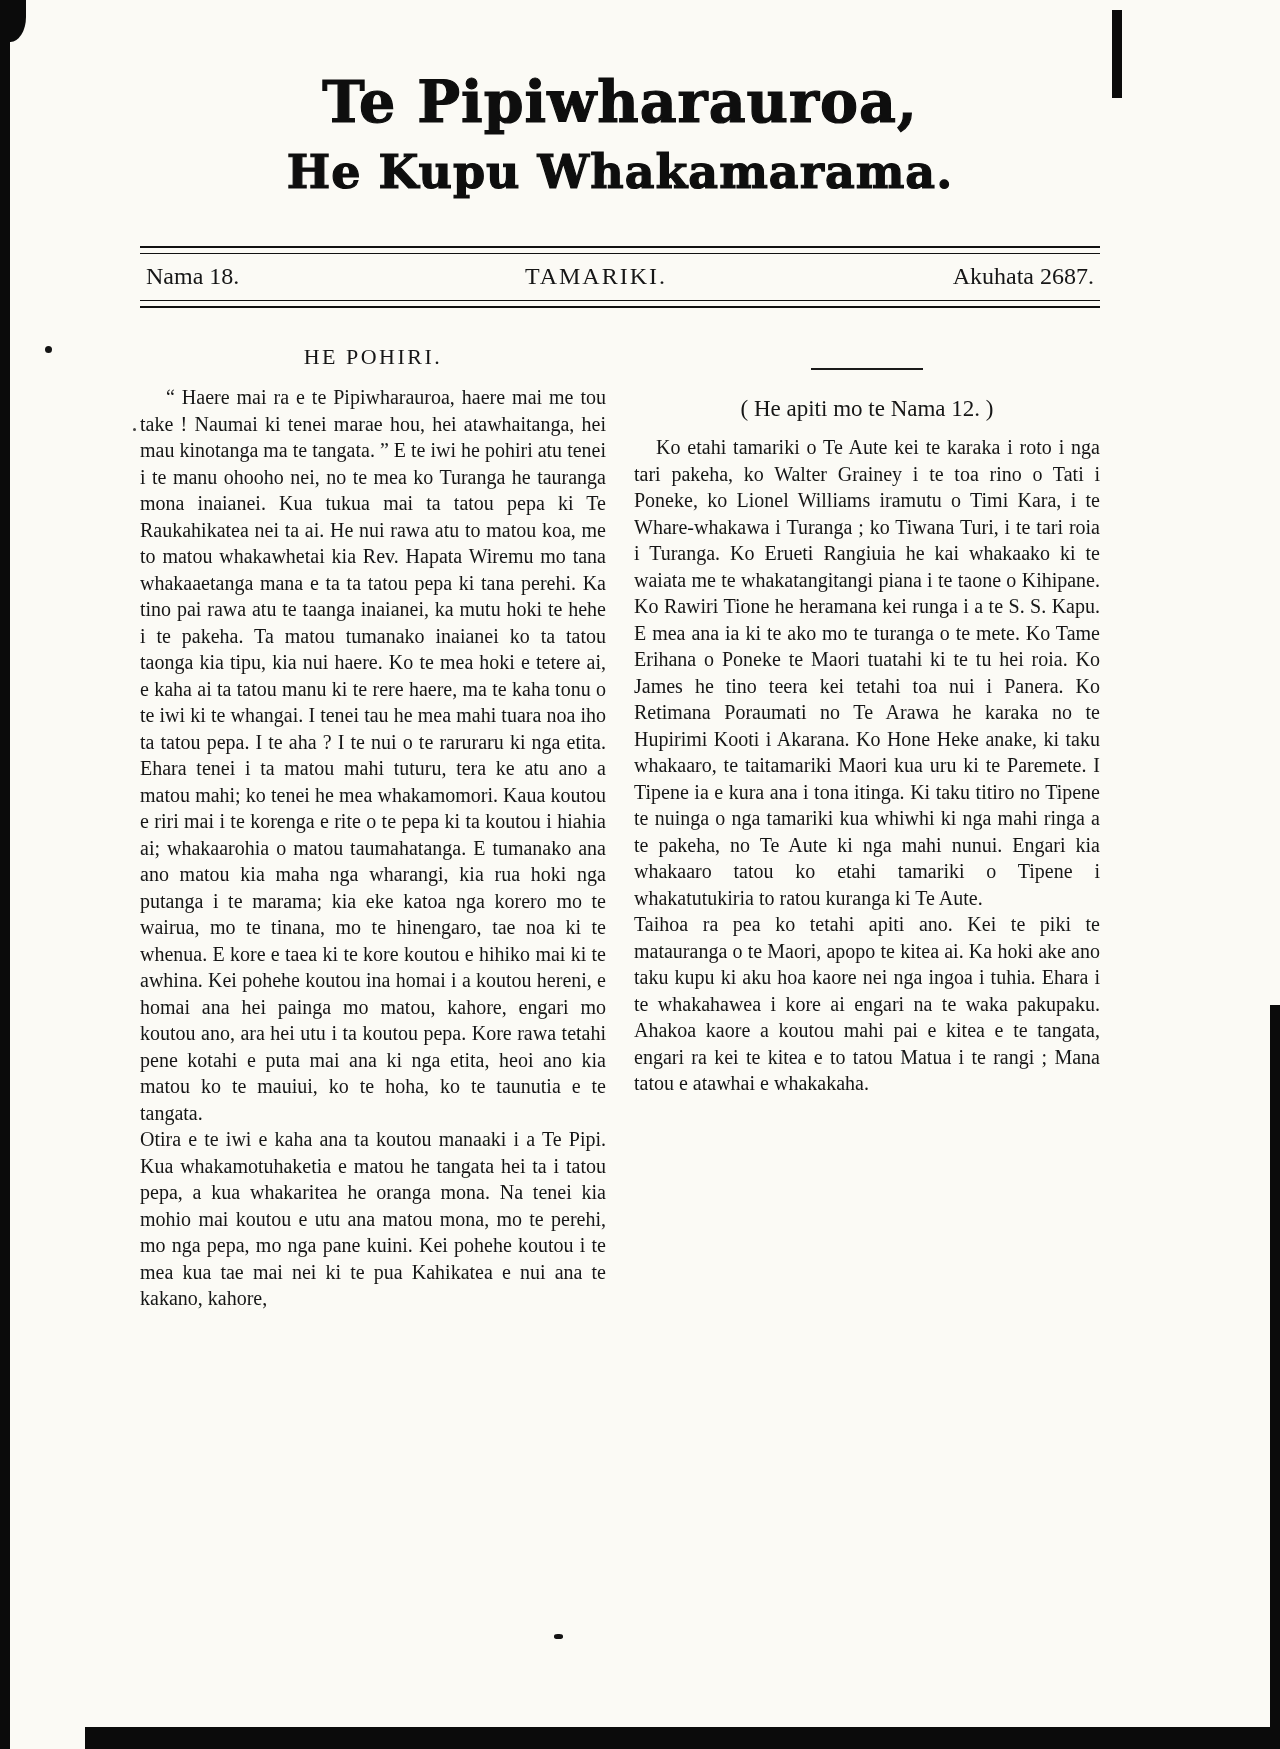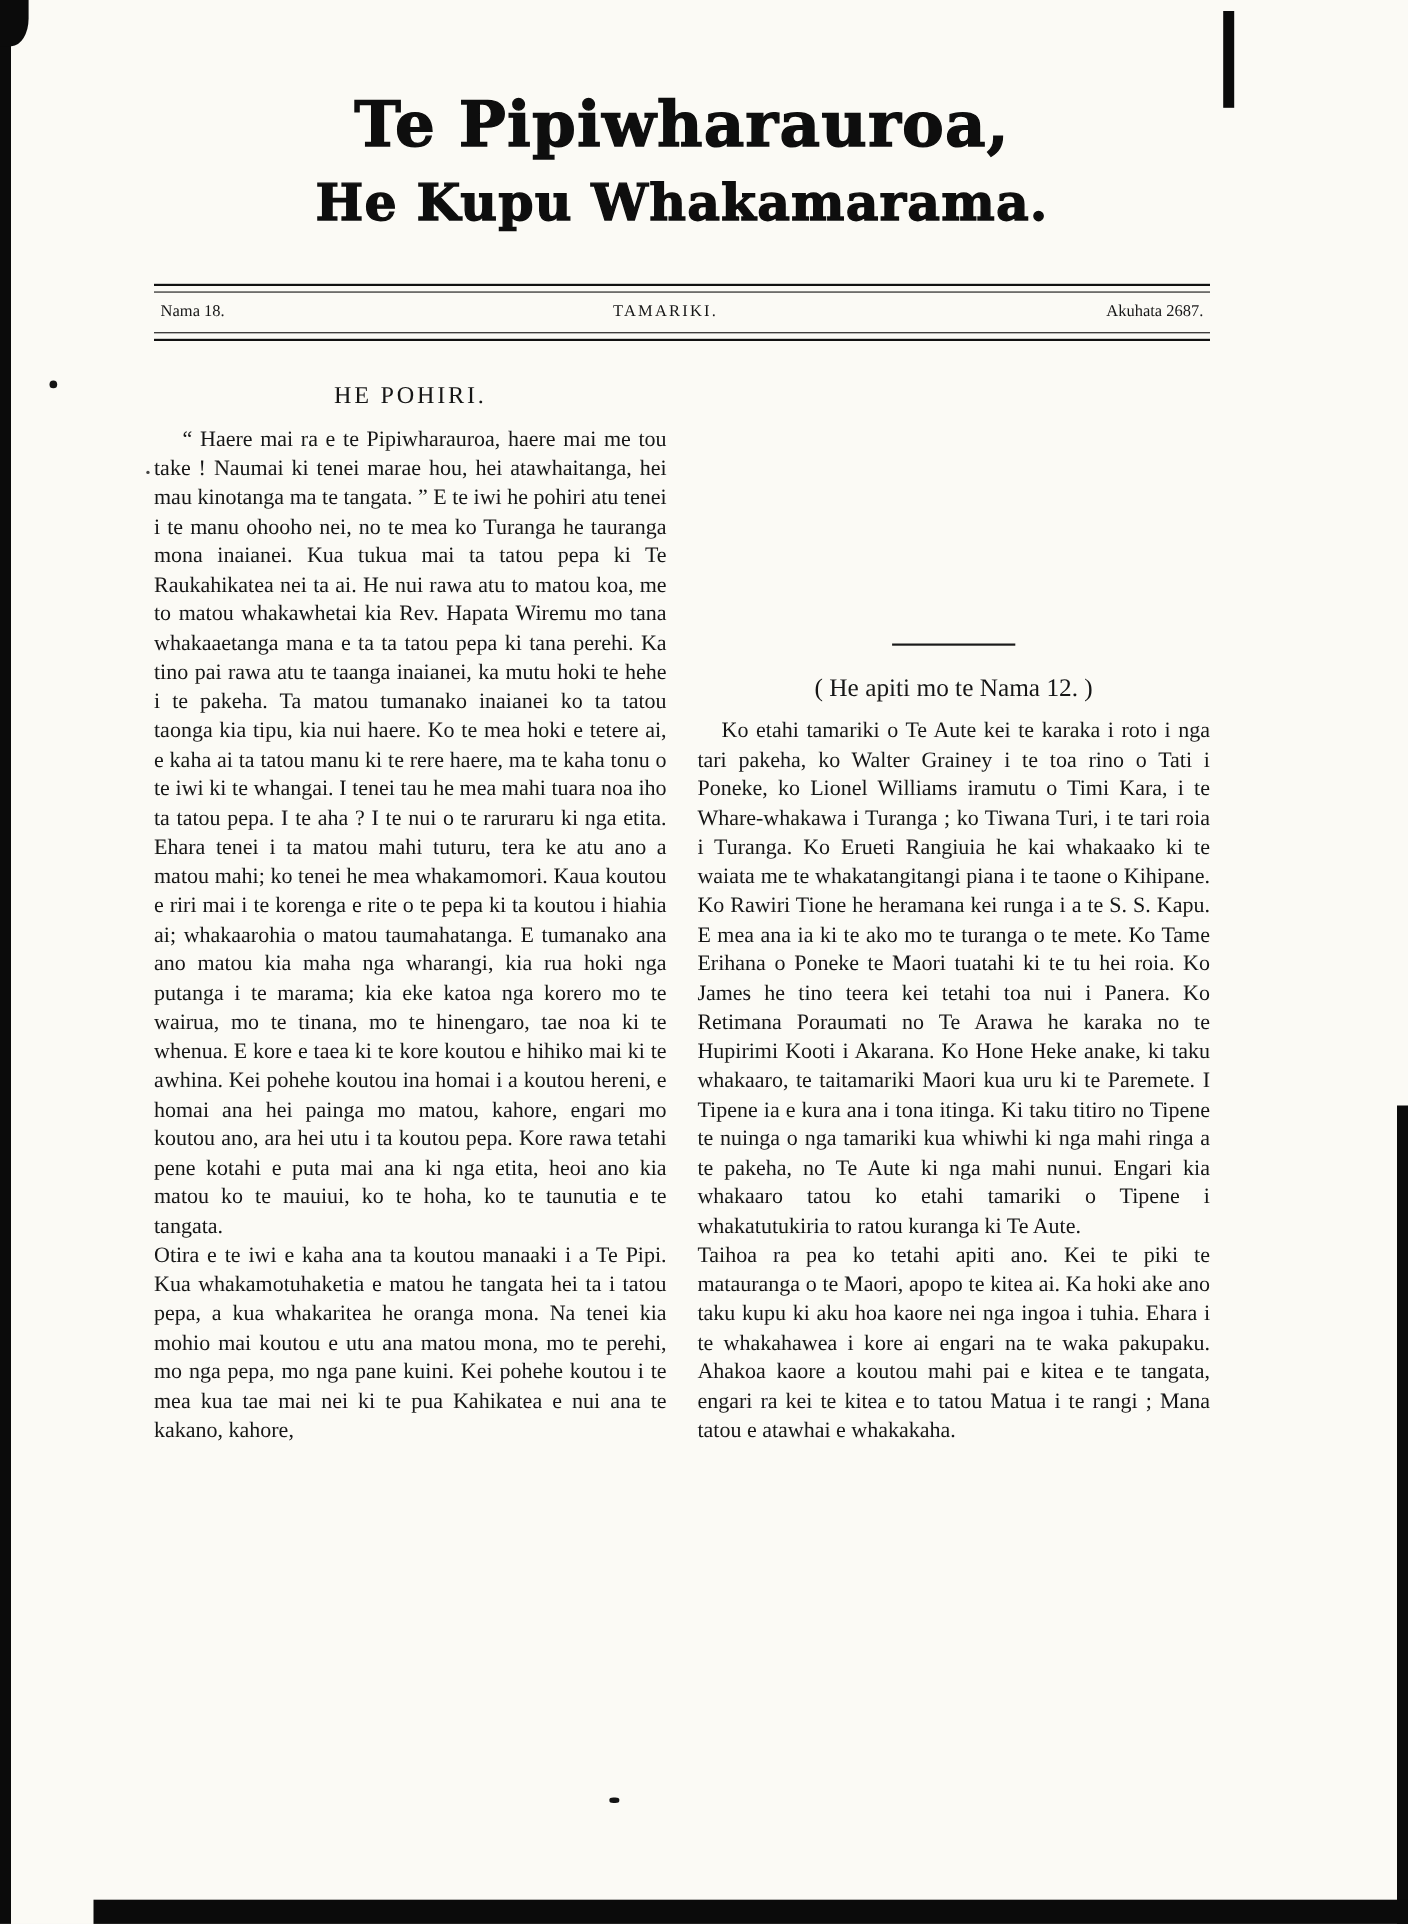--- a/index.html
+++ b/index.html
@@ -35,43 +35,43 @@
     position: absolute; left: 85px; right: 0; bottom: 0; height: 22px;
     background: #0b0b0b;
   }
   .speck { position: absolute; background: #141414; border-radius: 50%; }
   .speck-a { left: 45px; top: 346px; width: 7px; height: 7px; }
   .speck-b { left: 133px; top: 428px; width: 3px; height: 3px; opacity: .8; }
   .speck-c { left: 554px; top: 1634px; width: 9px; height: 5px; border-radius: 40%; }
 
   
   .content {
-    position: absolute; left: 140px; top: 16px; width: 960px;
+    position: absolute; left: 140px; top: 4px; width: 960px;
   }
 
   .masthead { text-align: center; margin-top: 68px; }
   .masthead h1 {
     margin: 0; font-family: "DejaVu Serif", "Liberation Serif", serif;
     font-weight: bold; color: #0e0e0e; line-height: 1.05;
     -webkit-text-stroke: 1.2px #0e0e0e; letter-spacing: 1px;
   }
   .masthead .line1 { font-size: 57px; }
   .masthead .line2 { font-size: 46px; margin-top: 16px; }
 
   .dateline { margin-top: 50px; }
   .rule-double { height: 5px; border-top: 2px solid #111; border-bottom: 1px solid #111; }
   .rule-double.bottom { border-top-width: 1px; border-bottom-width: 2px; }
   .dateline-row {
     display: flex; align-items: flex-start; justify-content: space-between;
-    padding: 9px 6px 10px 6px; font-size: 15px;
+    padding: 9px 6px 10px 6px; font-size: 24px;
   }
   .dateline-row .place { letter-spacing: 2px; }
 
   .columns {
-    display: flex; gap: 28px; margin-top: 30px; align-items: flex-end;
+    display: flex; gap: 28px; margin-top: 30px;
   }
   .col { flex: 1 1 0; min-width: 0; }
 
   h2.article-heading {
     font-size: 22px; font-weight: normal; letter-spacing: 2.5px;
     text-align: center; margin: 6px 0 14px 0;
   }
   .subtitle { text-align: center; font-size: 23px; margin: 2px 0 12px 0; }
 
   .body p {

